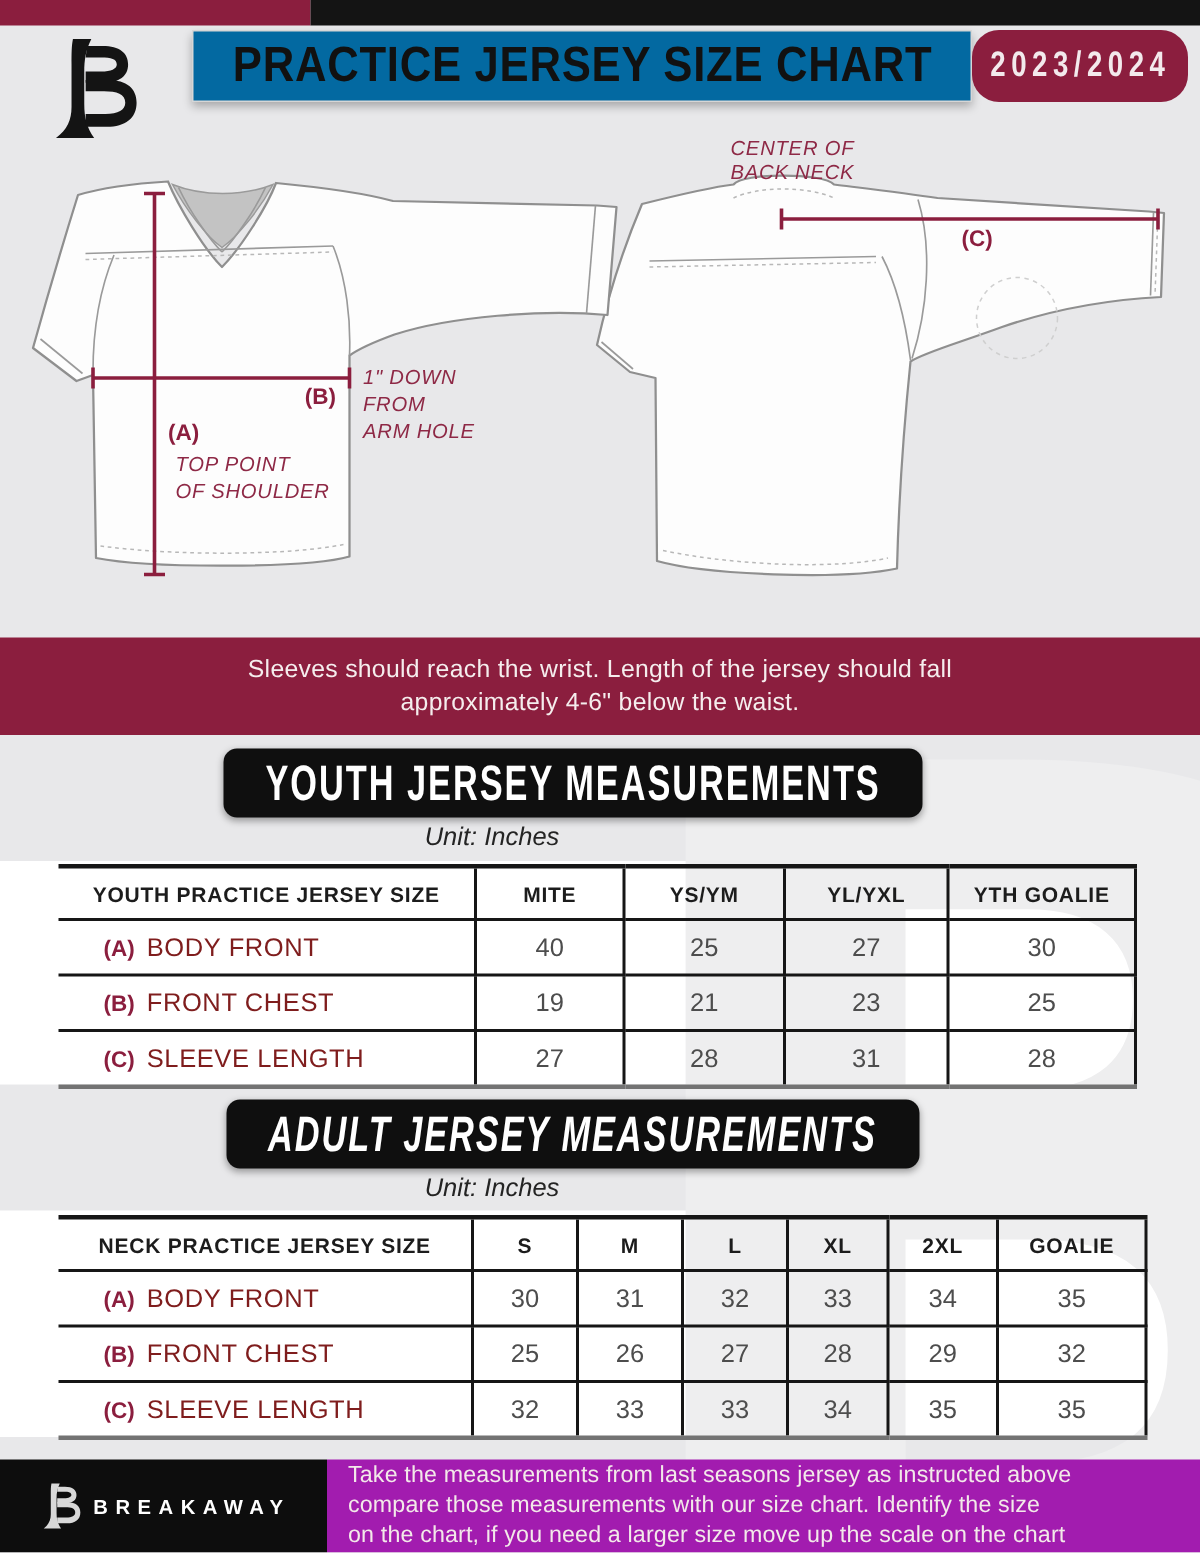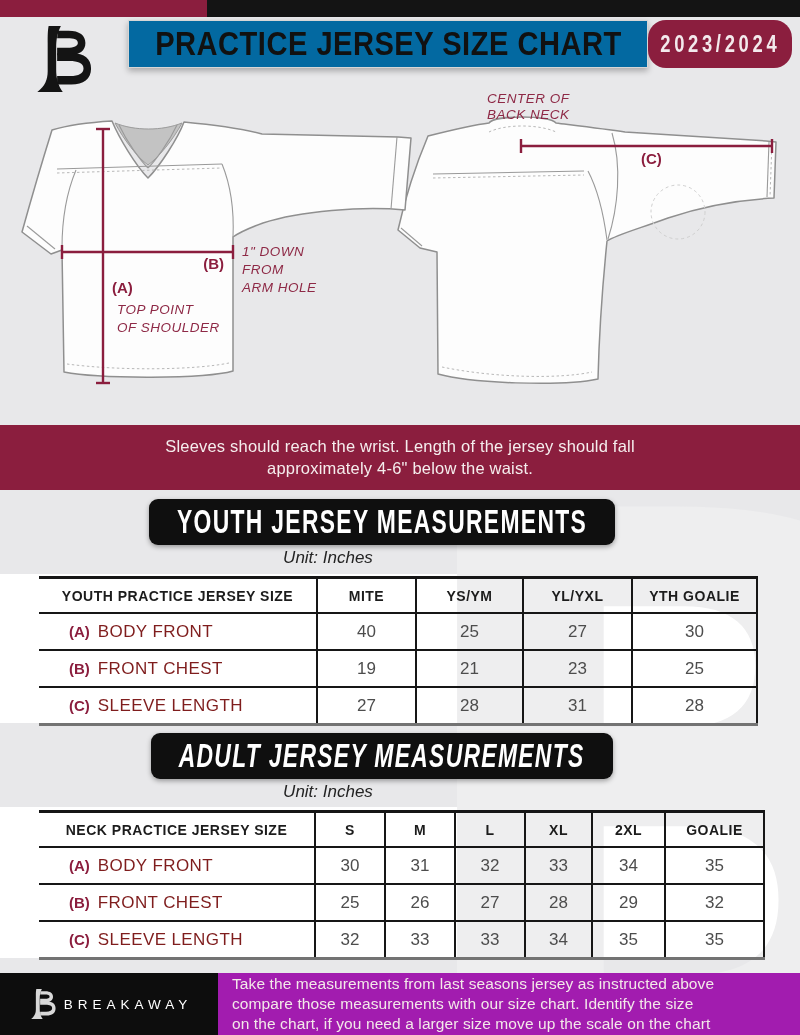--- a/index.html
+++ b/index.html
@@ -61,21 +61,21 @@
   table.size td{height:35px;font-size:17px;color:#4d4d4d;}
   table.size th:first-child,table.size td:first-child{border-left:none;}
   table.size thead th{border-top:3px solid #161616;}
   table.size tr:last-child td{border-bottom:3px solid #737373;}
   td.lbl{text-align:left !important;padding-left:30px !important;font-size:14px;color:#2e2e2e;}
   td.lbl .key{color:#8b1e3e;font-weight:bold;font-size:15px;margin-right:8px;}
   td.lbl .name{font-weight:normal;letter-spacing:.4px;color:#7f1d1d;}
   
   .footer-black{position:absolute;left:0;top:973px;width:218px;height:62px;background:#0d0d0d;
     z-index:2;display:flex;align-items:center;justify-content:center;gap:8px;}
-  .footer-black .brand{color:#fff;font-size:13.5px;font-weight:normal;letter-spacing:5px;}
+  .footer-black .brand{color:#fff;font-size:13.5px;font-weight:bold;letter-spacing:5px;}
   .footer-maroon{position:absolute;left:218px;top:973px;width:582px;height:62px;background:#a21caf;
     z-index:2;display:flex;flex-direction:column;justify-content:center;padding-left:14px;
     box-sizing:border-box;}
   .footer-maroon div{color:#f3e9e9;font-size:15.5px;line-height:20px;letter-spacing:.1px;}
 </style>
 </head>
 <body>
 
 <div id="page">
 

